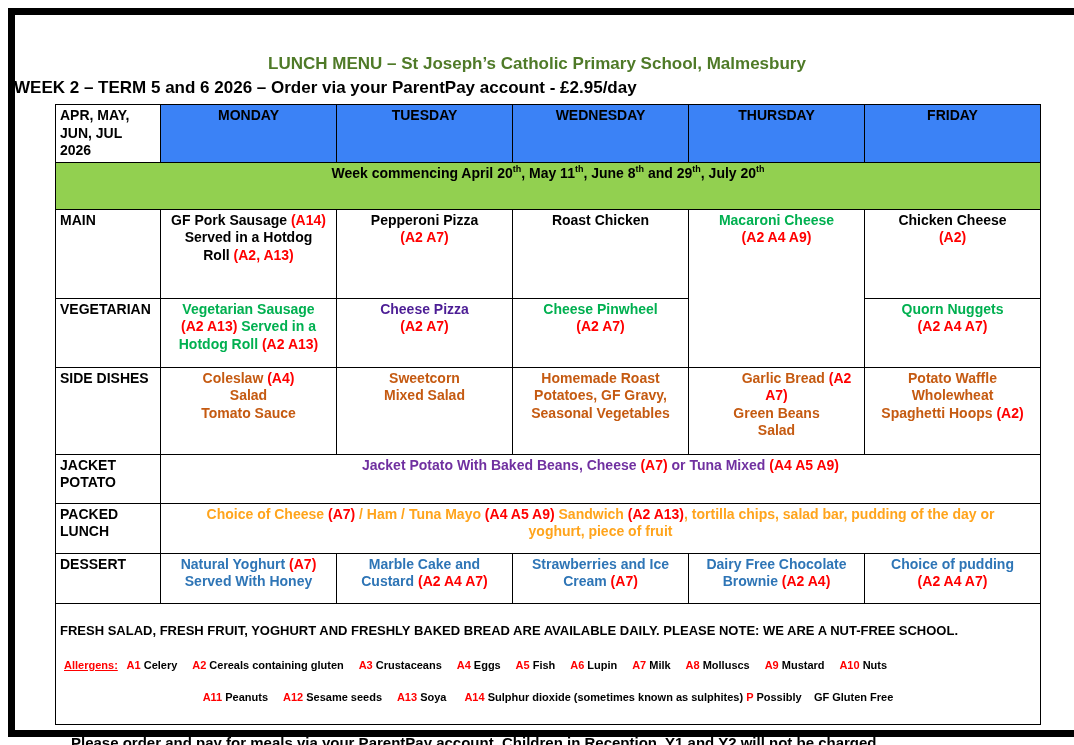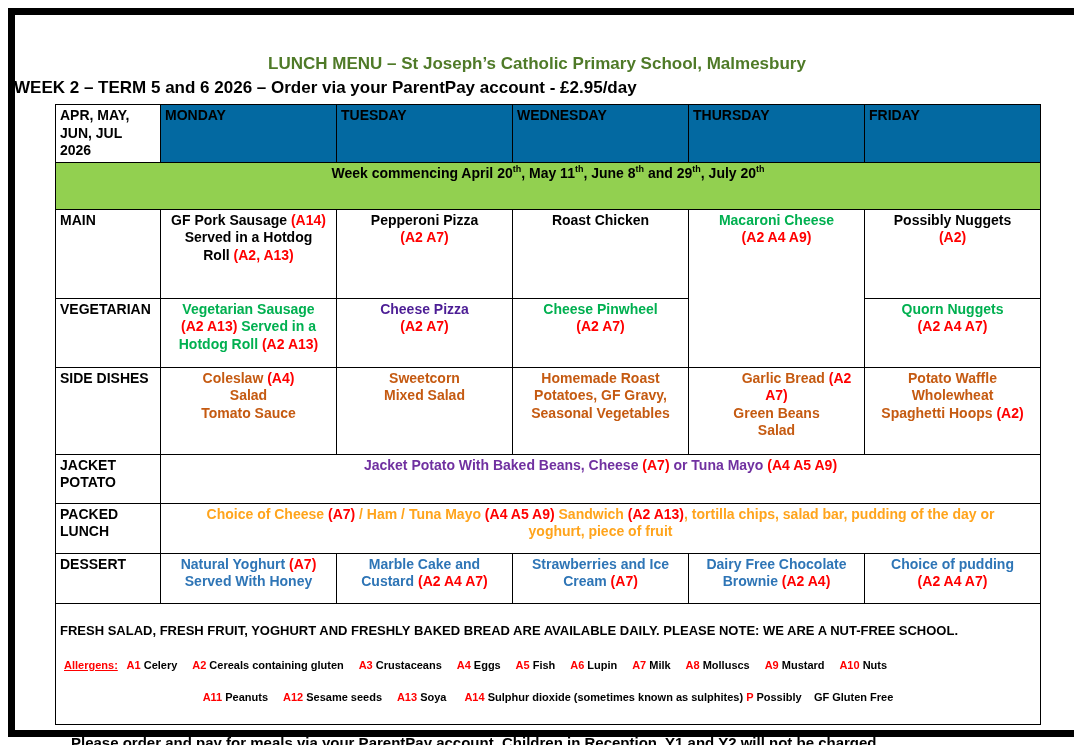--- a/index.html
+++ b/index.html
@@ -7,21 +7,21 @@
         font-family:"Liberation Sans",sans-serif;color:#000;padding-left:20px;}
   .frame{position:absolute;inset:8px;border:7px solid #000;}
   .content{position:absolute;left:14px;top:14px;width:1046px;}
   .title1{margin-top:40px;text-align:center;font-size:17px;font-weight:bold;color:#4F7A28;}
   .title2{text-align:left;font-size:17px;font-weight:bold;color:#000;margin-top:4px;}
   table.menu{border-collapse:collapse;table-layout:fixed;width:985px;margin-left:41px;margin-top:6px;}
   table.menu td{border:1.5px solid #000;vertical-align:top;padding:2px 4px;
                 font-weight:bold;font-size:14px;line-height:1.25;white-space:pre-line;
                 overflow:hidden;}
   td.corner{background:#fff;font-size:11.5px;text-align:left;vertical-align:top;padding-top:4px;}
-  td.dayhead{background:#0369a1;vertical-align:middle;font-size:15px;white-space:normal;}
+  td.dayhead{background:#3b82f6;text-align:center;vertical-align:middle;font-size:15px;white-space:normal;}
   td.weekrow{background:#92D050;text-align:center;vertical-align:middle;font-size:14.5px;}
   td.rowlabel{font-size:14.5px;white-space:normal;}
   td.cell{text-align:center;}
   td.mergedcell{text-align:center;}
   td.packed{font-size:13.2px;}
   td.notes{white-space:normal;padding:3px 6px;}
   .notes-daily{font-size:13px;font-weight:bold;}
   .allergy-line{font-size:11px;font-weight:bold;white-space:pre-wrap;margin-top:2px;}
   .allergy-line.l1{padding-left:4px;}
   .allergy-line.l2{text-align:center;margin-top:1px;}
@@ -65,21 +65,21 @@
       <tr>
         <td class="rowlabel" style="height:84px">MAIN</td>
         <td class="cell"><span style="color: rgb(0, 0, 0);">GF Pork Sausage </span><span style="color: rgb(255, 0, 0);">(A14)</span><span style="color: rgb(0, 0, 0);">
 Served in a Hotdog
 Roll </span><span style="color: rgb(255, 0, 0);">(A2, A13)</span></td>
         <td class="cell"><span style="color: rgb(0, 0, 0);">Pepperoni Pizza
 </span><span style="color: rgb(255, 0, 0);">(A2 A7)</span></td>
         <td class="cell"><span style="color: rgb(0, 0, 0);">Roast Chicken</span></td>
         <td class="cell" rowspan="2"><span style="color: rgb(0, 176, 80);">Macaroni Cheese
 </span><span style="color: rgb(255, 0, 0);">(A2 A4 A9)</span></td>
-        <td class="cell"><span style="color: rgb(0, 0, 0);">Possibly Nuggets
+        <td class="cell"><span style="color: rgb(0, 0, 0);">Chicken Cheese
 </span><span style="color: rgb(255, 0, 0);">(A2)</span></td>
       </tr>
 
       <tr>
         <td class="rowlabel" style="height:64px">VEGETARIAN</td>
         <td class="cell"><span style="color: rgb(0, 176, 80);">Vegetarian Sausage
 </span><span style="color: rgb(255, 0, 0);">(A2 A13)</span><span style="color: rgb(0, 176, 80);"> Served in a
 Hotdog Roll </span><span style="color: rgb(255, 0, 0);">(A2 A13)</span></td>
         <td class="cell"><span style="color: #4c1d95;">Cheese Pizza
 </span><span style="color: rgb(255, 0, 0);">(A2 A7)</span></td>
@@ -102,21 +102,21 @@
         <td class="cell"><span style="color: rgb(197, 90, 17); margin-left: 40px;">Garlic Bread </span><span style="color: rgb(255, 0, 0);">(A2 A7)</span><span style="color: rgb(197, 90, 17);">
 Green Beans
 Salad</span></td>
         <td class="cell"><span style="color: rgb(197, 90, 17);">Potato Waffle
 Wholewheat
 Spaghetti Hoops </span><span style="color: rgb(255, 0, 0);">(A2)</span></td>
       </tr>
 
       <tr>
         <td class="rowlabel" style="height:44px">JACKET POTATO</td>
-        <td class="mergedcell" colspan="5"><span style="color: rgb(112, 48, 160);">Jacket Potato With Baked Beans, Cheese </span><span style="color: rgb(255, 0, 0);">(A7)</span><span style="color: rgb(112, 48, 160);"> or Tuna Mayo </span><span style="color: rgb(255, 0, 0);">(A4 A5 A9)</span></td>
+        <td class="mergedcell" colspan="5"><span style="color: rgb(112, 48, 160);">Jacket Potato With Baked Beans, Cheese </span><span style="color: rgb(255, 0, 0);">(A7)</span><span style="color: rgb(112, 48, 160);"> or Tuna Mixed </span><span style="color: rgb(255, 0, 0);">(A4 A5 A9)</span></td>
       </tr>
 
       <tr>
         <td class="rowlabel" style="height:45px">PACKED LUNCH</td>
         <td class="mergedcell packed" colspan="5"><span style="color: rgb(255, 164, 28);">Choice of Cheese </span><span style="color: rgb(255, 0, 0);">(A7)</span><span style="color: rgb(255, 164, 28);"> / Ham / Tuna Mayo </span><span style="color: rgb(255, 0, 0);">(A4 A5 A9)</span><span style="color: rgb(255, 164, 28);"> Sandwich </span><span style="color: rgb(255, 0, 0);">(A2 A13)</span><span style="color: rgb(255, 164, 28);">, tortilla chips, salad bar, pudding of the day or
 yoghurt, piece of fruit</span></td>
       </tr>
 
       <tr>
         <td class="rowlabel" style="height:45px">DESSERT</td>

